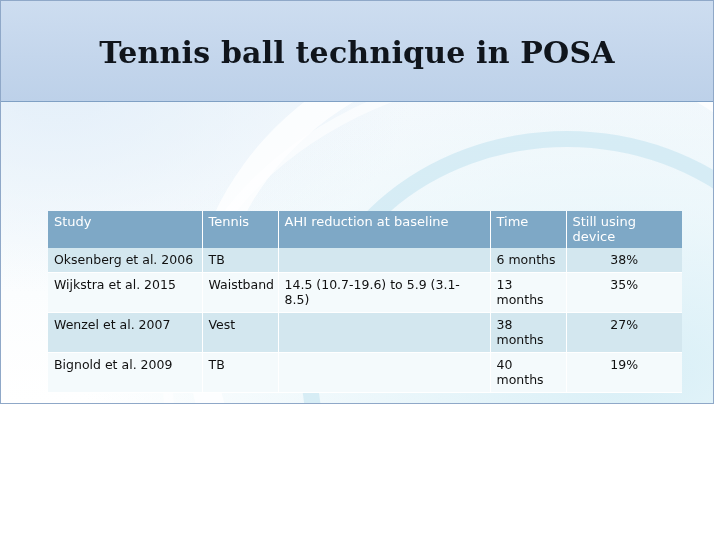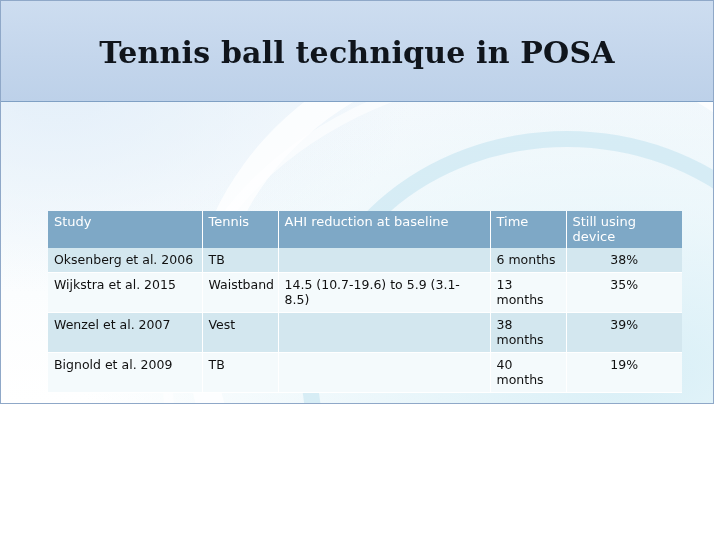--- a/index.html
+++ b/index.html
@@ -158,21 +158,21 @@
           <td>Waistband</td>
           <td>14.5 (10.7-19.6) to 5.9 (3.1-8.5)</td>
           <td>13 months</td>
           <td class="center">35%</td>
         </tr>
         <tr class="alt">
           <td>Wenzel et al.  2007</td>
           <td>Vest</td>
           <td></td>
           <td>38 months</td>
-          <td class="center">39%</td>
+          <td class="center">27%</td>
         </tr>
         <tr class="plain">
           <td>Bignold et al. 2009</td>
           <td>TB</td>
           <td></td>
           <td>40 months</td>
           <td class="center">19%</td>
         </tr>
       </tbody>
     </table>

